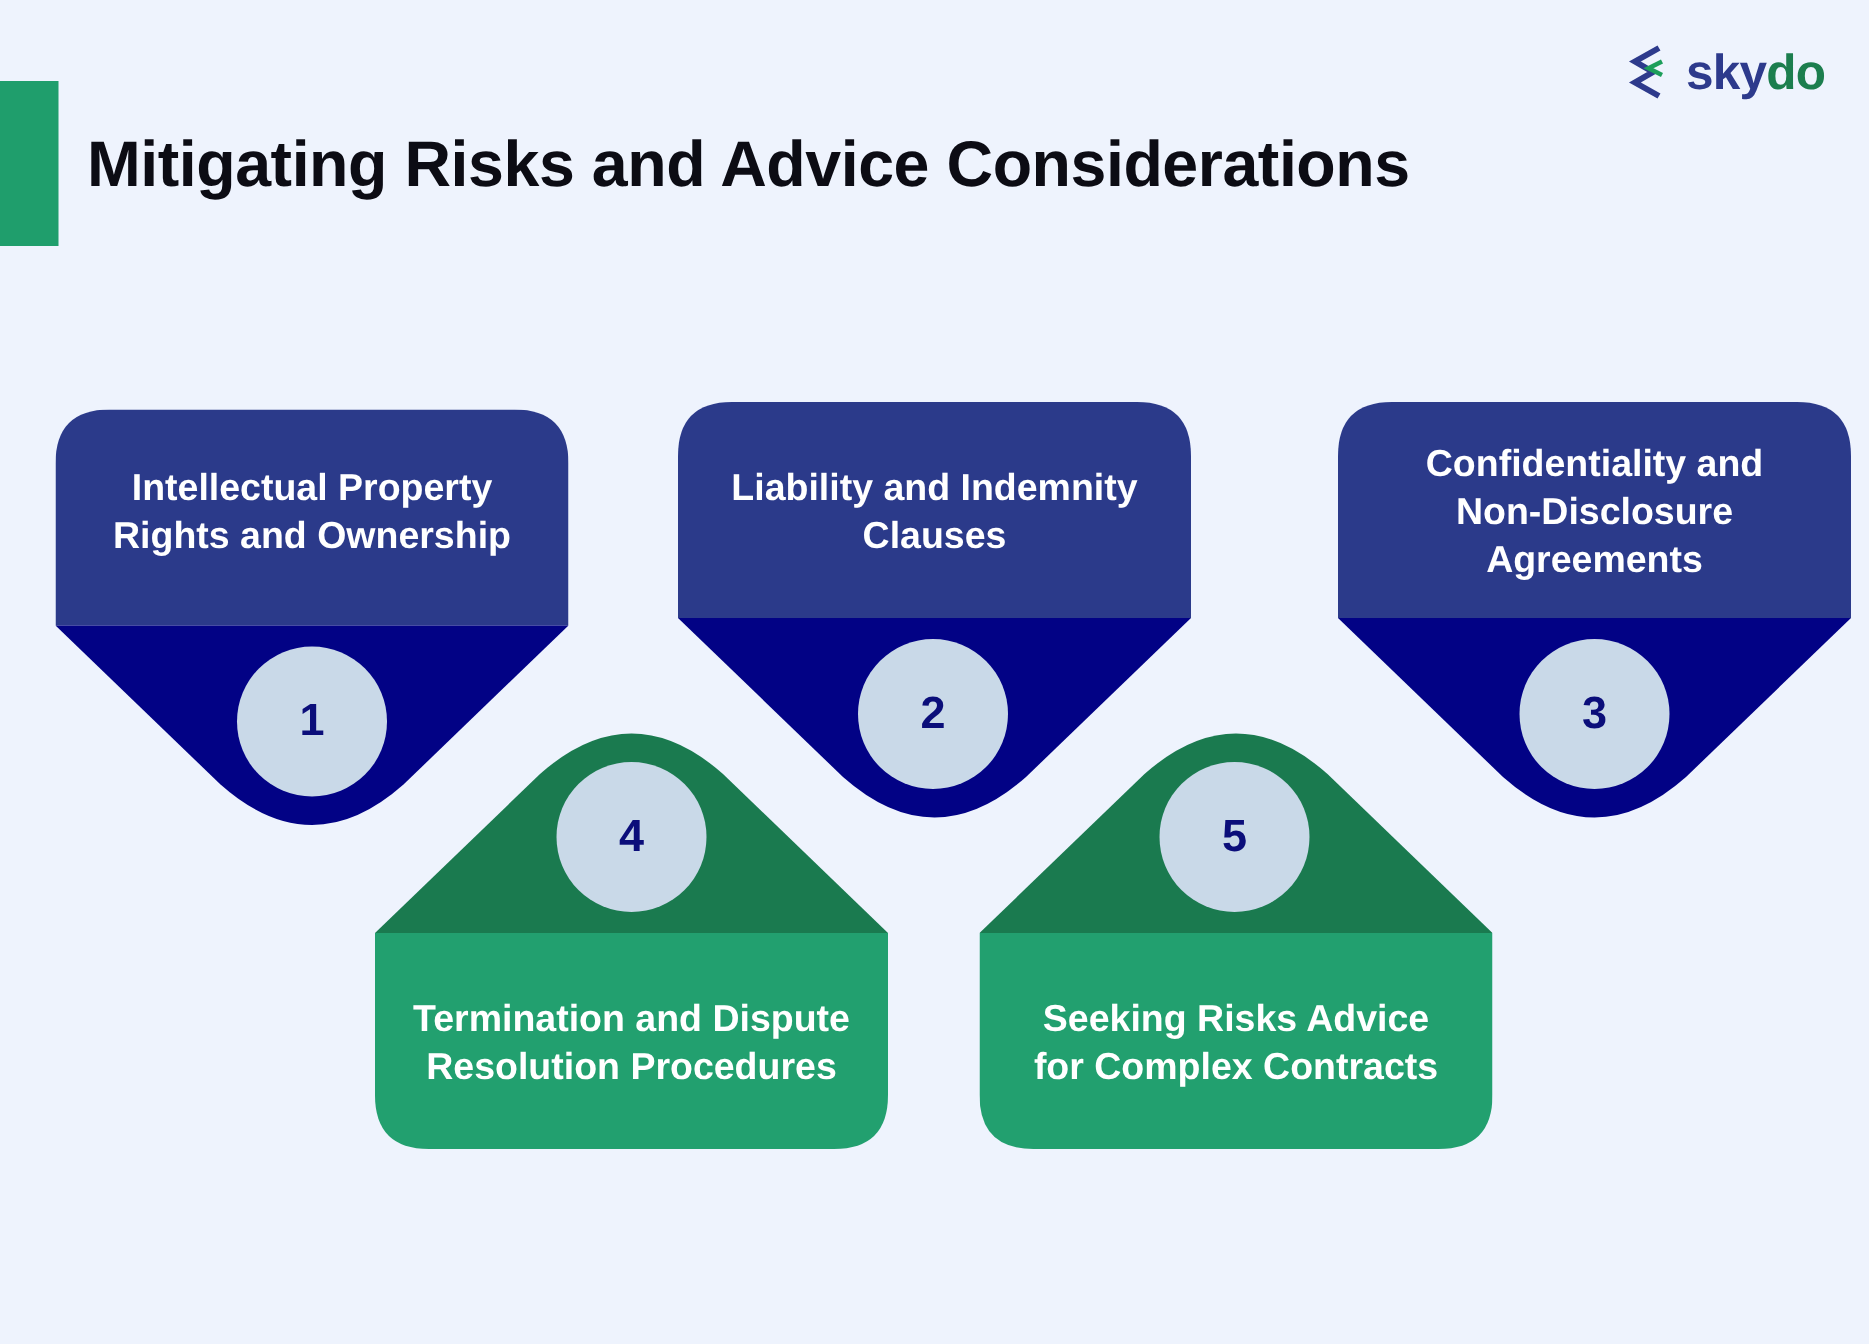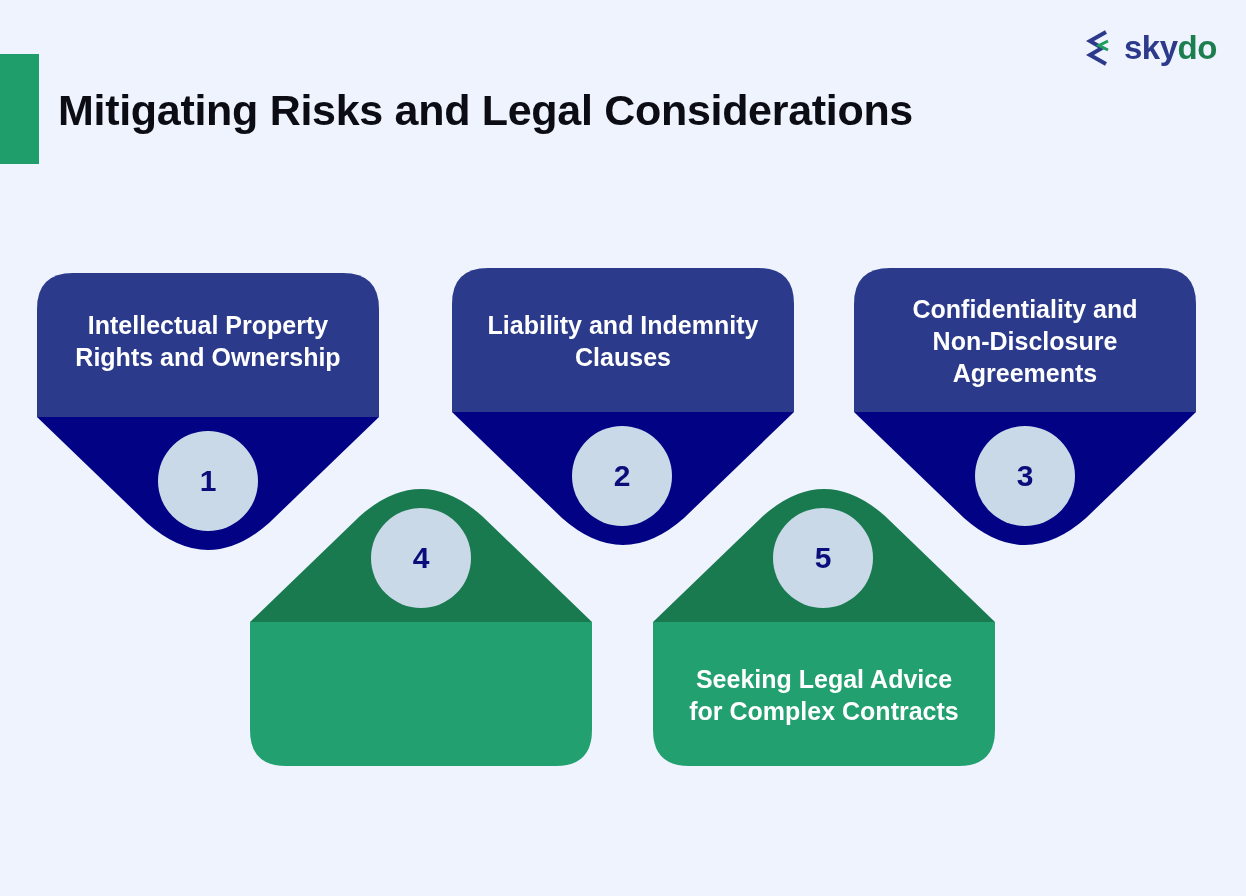--- a/index.html
+++ b/index.html
@@ -30,21 +30,21 @@
   .num-circle {
     position: absolute; width: 100px; height: 100px; border-radius: 50%;
     background: #c9d9e8; color: #0b0e7a; font-weight: bold; font-size: 30px;
     display: flex; align-items: center; justify-content: center;
   }
 </style>
 </head>
 <body>
 
 <div class="accent-bar"></div>
-<h1 class="page-title">Mitigating Risks and Legal Considerations</h1>
+<h1 class="page-title">Mitigating Risks and Advice Considerations</h1>
 
 <div class="logo">
   <svg viewBox="0 0 28 36">
     <path d="M22 2 L6 11 L18 18 L6 25 L22 34" fill="none" stroke="#2d3a8c" stroke-width="4" stroke-linejoin="miter"></path>
     <path d="M24 11 L15 15.5 L24 20" fill="none" stroke="#1c9e5a" stroke-width="3"></path>
   </svg>
   <span class="logo-text"><span class="sky">sky</span><span class="do">do</span></span>
 </div>
 
 <div class="shape" style="left:37px; top:273px; height:278px;">
@@ -60,40 +60,42 @@
 <div class="shape" style="left:452px; top:268px; height:278px;">
   <svg class="bg" width="342" height="278" viewBox="0 0 342 278">
     <path d="M0 144 L0 36 Q0 0 36 0 L306 0 Q342 0 342 36 L342 144 Z" fill="#2b3a8a"></path>
     <path d="M0 144 L342 144 L232 250 Q171 304 110 250 Z" fill="#020285"></path>
   </svg>
   <div class="label" style="top:41px;">Liability and Indemnity
 Clauses</div>
   <div class="num-circle" style="left:120px; top:158px;">2</div>
 </div>
 
-<div class="shape" style="left:854px; top:268px; height:278px;">
+<div class="shape" style="left:892px; top:268px; height:278px;">
   <svg class="bg" width="342" height="278" viewBox="0 0 342 278">
     <path d="M0 144 L0 36 Q0 0 36 0 L306 0 Q342 0 342 36 L342 144 Z" fill="#2b3a8a"></path>
     <path d="M0 144 L342 144 L232 250 Q171 304 110 250 Z" fill="#020285"></path>
   </svg>
   <div class="label" style="top:25px;">Confidentiality and
 Non-Disclosure
 Agreements</div>
   <div class="num-circle" style="left:121px; top:158px;">3</div>
 </div>
 
 <div class="shape" style="left:250px; top:488px; height:278px;">
   <svg class="bg" width="342" height="278" viewBox="0 0 342 278">
     <path d="M0 134 L110 28 Q171 -26 232 28 L342 134 Z" fill="#1a7a4f"></path>
     <path d="M0 134 L342 134 L342 242 Q342 278 306 278 L36 278 Q0 278 0 242 Z" fill="#22a06f"></path>
   </svg>
   <div class="num-circle" style="left:121px; top:20px;">4</div>
+  <div class="label" style="top:175px;">Termination and Dispute
+Resolution Procedures</div>
 </div>
 
 <div class="shape" style="left:653px; top:488px; height:278px;">
   <svg class="bg" width="342" height="278" viewBox="0 0 342 278">
     <path d="M0 134 L110 28 Q171 -26 232 28 L342 134 Z" fill="#1a7a4f"></path>
     <path d="M0 134 L342 134 L342 242 Q342 278 306 278 L36 278 Q0 278 0 242 Z" fill="#22a06f"></path>
   </svg>
   <div class="num-circle" style="left:120px; top:20px;">5</div>
-  <div class="label" style="top:175px;">Seeking Legal Advice
+  <div class="label" style="top:175px;">Seeking Risks Advice
 for Complex Contracts</div>
 </div>
 
 </body></html>

